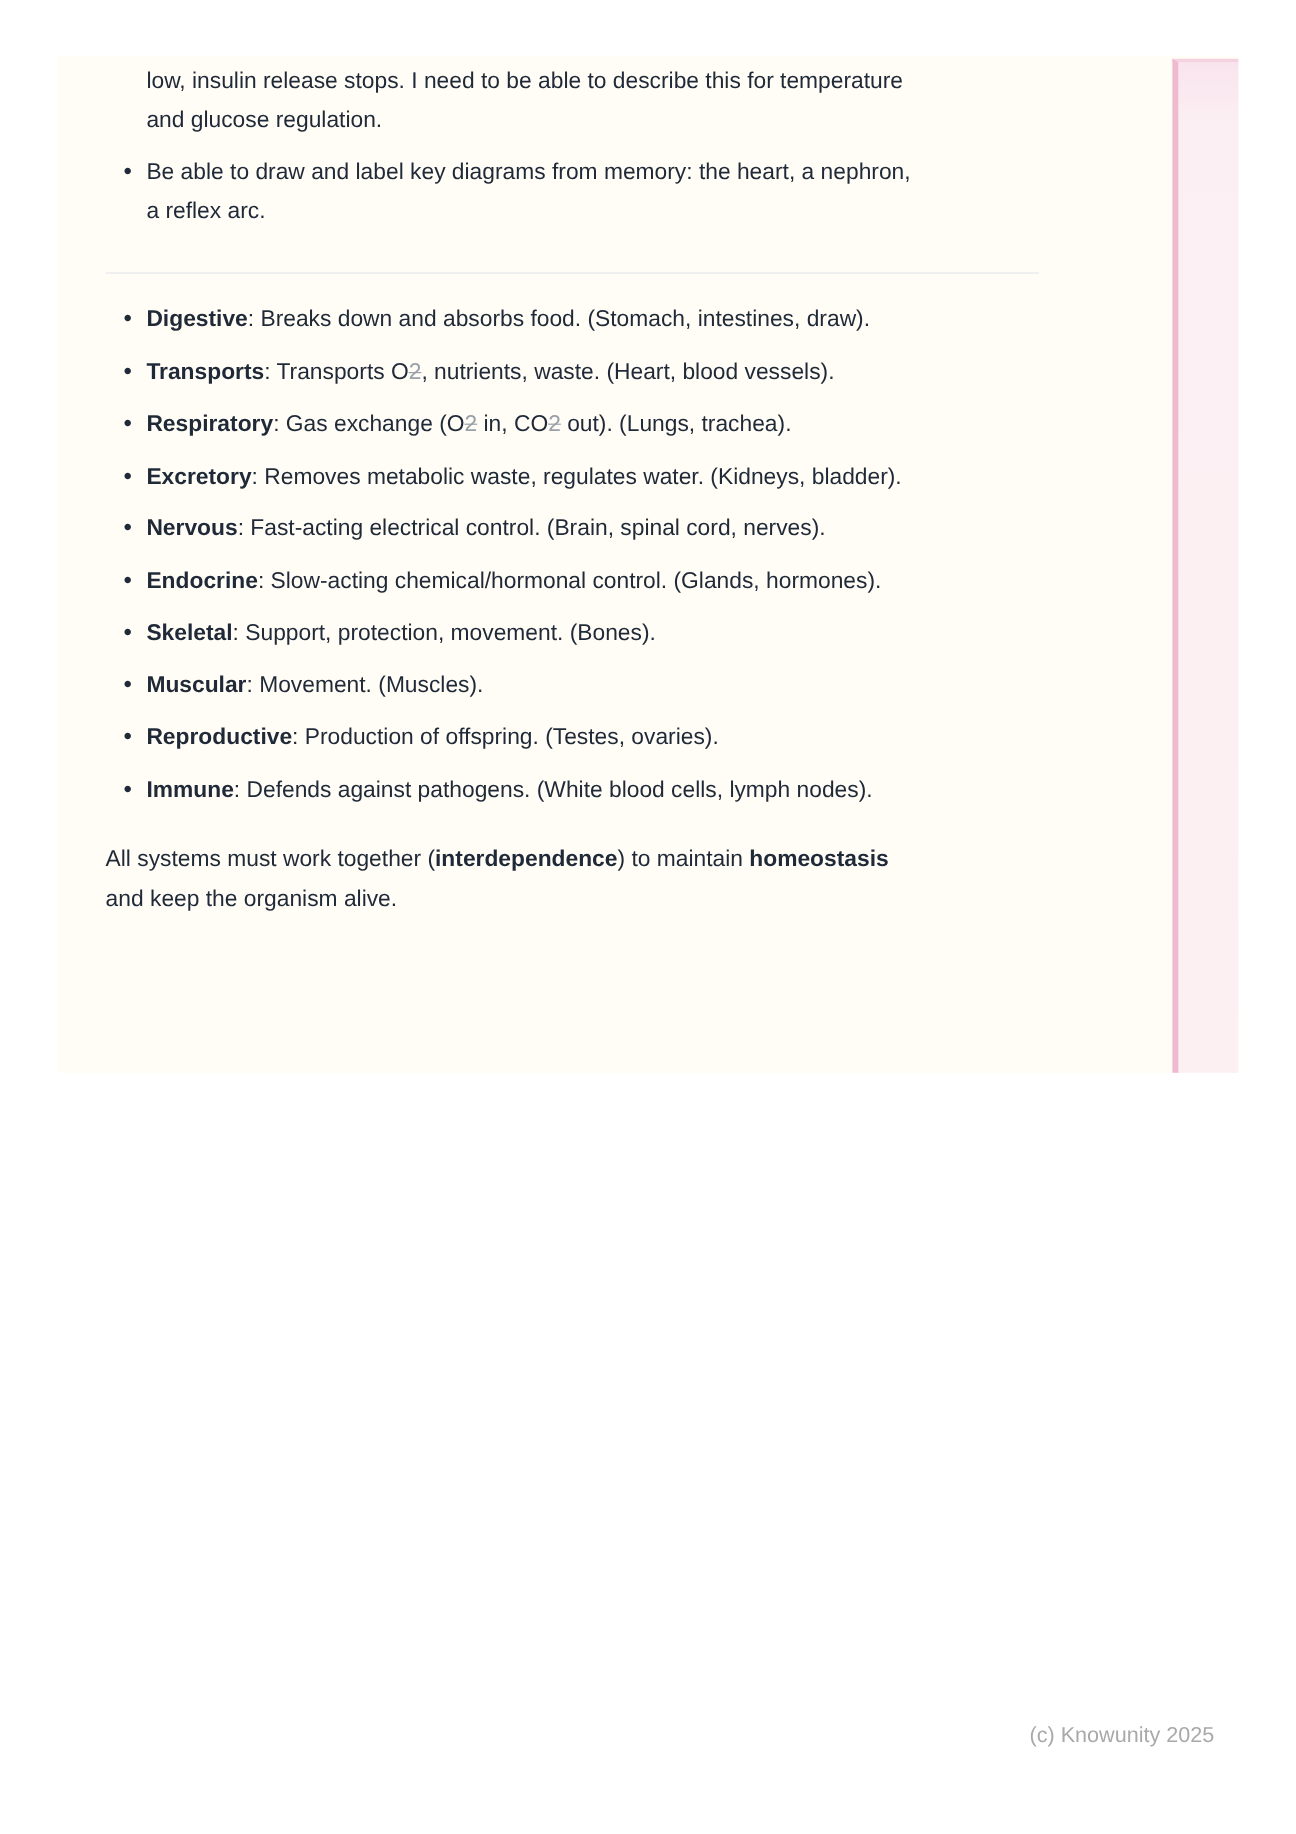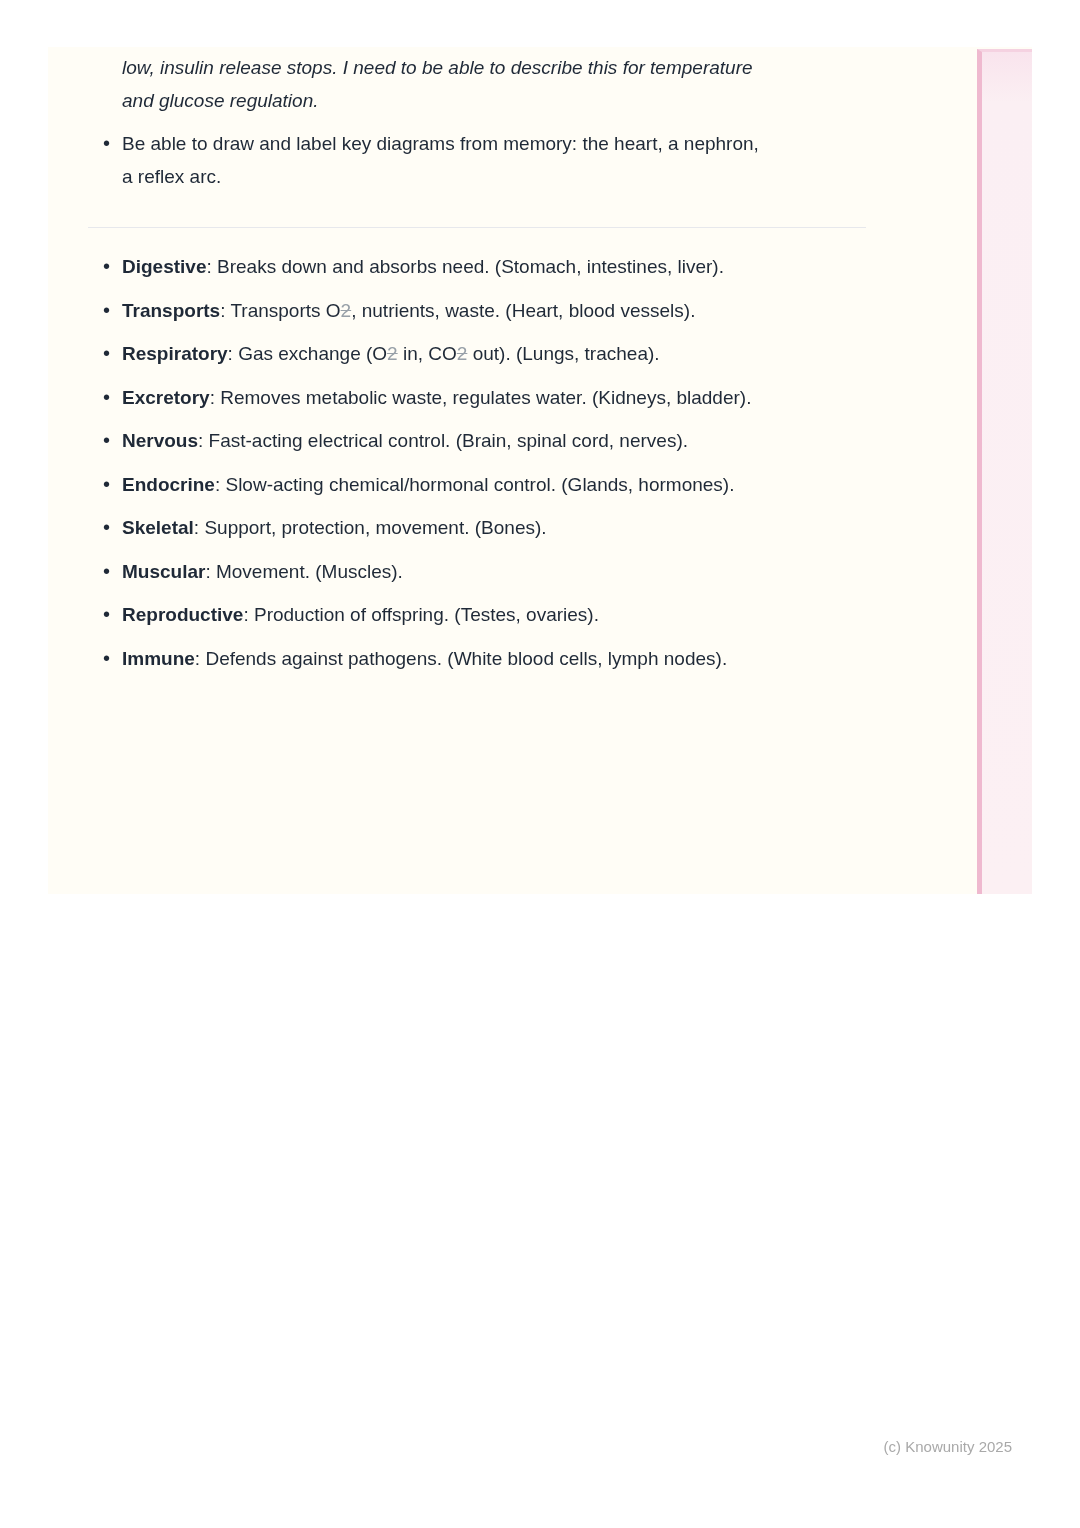--- a/index.html
+++ b/index.html
@@ -14,42 +14,42 @@
   }
   .pink-strip{
     position:absolute;top:2px;right:0;bottom:0;width:50px;
     background:linear-gradient(180deg,#F9E4ED 0%,#FBEFF3 6%,#FCF0F3 100%);
     border-left:5px solid #EFB9CF;border-top:3px solid #F5D2E1;
   }
   .content{
     position:absolute;left:40px;top:4px;width:778px;
     font-size:19px;line-height:33px;
   }
-  .indent{padding-left:34px;font-style:italic;}
+  .indent{padding-left:34px;}
   .pre{white-space:pre-line;}
   ul{list-style:none;margin:0;padding:0;}
   li{position:relative;padding-left:34px;}
   li::before{
     content:"\2022";position:absolute;left:15px;top:0;
     font-size:20px;color:#1F2937;
   }
   .intro-item{margin-top:10px;}
   .divider{margin-top:34px;border-top:1.5px solid #E7E8EC;height:0;}
   .heading{
     margin:30px 0 0 0;font-size:28px;line-height:37px;font-weight:700;
     color:#EE6FAE;letter-spacing:-0.2px;
   }
   .summary-list{margin-top:22px;}
   .sys-item{white-space:nowrap;margin-bottom:10.5px;}
   .b{font-weight:700;}
   .sub{color:#98A0A8;text-decoration:line-through;}
   .closing{margin-top:25px;}
   .footer{
     position:absolute;top:1438px;right:68px;
-    font-size:15px;line-height:17px;color:#A9A9A9;margin-left:48px;
+    font-size:18px;line-height:17px;color:#A9A9A9;margin-left:48px;
   }
 </style>
 </head>
 <body>
 
 <div class="note-card">
   <div class="pink-strip"></div>
 
   <div class="content">
 
@@ -58,29 +58,31 @@
 
     <ul class="intro-list">
       <li class="intro-item pre">Be able to draw and label key diagrams from memory: the heart, a nephron,
 a reflex arc.</li>
     </ul>
 
     <div class="divider"></div>
 
 
     <ul class="summary-list">
-      <li class="sys-item"><span class="b">Digestive</span><span>: Breaks down and absorbs need. (Stomach, intestines, liver).</span><span class="sub"></span><span></span><span class="sub"></span><span></span></li>
+      <li class="sys-item"><span class="b">Digestive</span><span>: Breaks down and absorbs food. (Stomach, intestines, draw).</span><span class="sub"></span><span></span><span class="sub"></span><span></span></li>
       <li class="sys-item"><span class="b">Transports</span><span>: Transports O</span><span class="sub">2</span><span>, nutrients, waste. (Heart, blood vessels).</span><span class="sub"></span><span></span></li>
       <li class="sys-item"><span class="b">Respiratory</span><span>: Gas exchange (O</span><span class="sub">2</span><span> in, CO</span><span class="sub">2</span><span> out). (Lungs, trachea).</span></li>
       <li class="sys-item"><span class="b">Excretory</span><span>: Removes metabolic waste, regulates water. (Kidneys, bladder).</span><span class="sub"></span><span></span><span class="sub"></span><span></span></li>
       <li class="sys-item"><span class="b">Nervous</span><span>: Fast-acting electrical control. (Brain, spinal cord, nerves).</span><span class="sub"></span><span></span><span class="sub"></span><span></span></li>
       <li class="sys-item"><span class="b">Endocrine</span><span>: Slow-acting chemical/hormonal control. (Glands, hormones).</span><span class="sub"></span><span></span><span class="sub"></span><span></span></li>
       <li class="sys-item"><span class="b">Skeletal</span><span>: Support, protection, movement. (Bones).</span><span class="sub"></span><span></span><span class="sub"></span><span></span></li>
       <li class="sys-item"><span class="b">Muscular</span><span>: Movement. (Muscles).</span><span class="sub"></span><span></span><span class="sub"></span><span></span></li>
       <li class="sys-item"><span class="b">Reproductive</span><span>: Production of offspring. (Testes, ovaries).</span><span class="sub"></span><span></span><span class="sub"></span><span></span></li>
       <li class="sys-item"><span class="b">Immune</span><span>: Defends against pathogens. (White blood cells, lymph nodes).</span><span class="sub"></span><span></span><span class="sub"></span><span></span></li>
     </ul>
 
+    <div class="closing pre"><span>All systems must work together (</span><span class="b">interdependence</span><span>) to maintain </span><span class="b">homeostasis</span><span>
+and keep the organism alive.</span></div>
 
   </div>
 </div>
 
 <div class="footer">(c) Knowunity 2025</div>
 
 </body></html>

